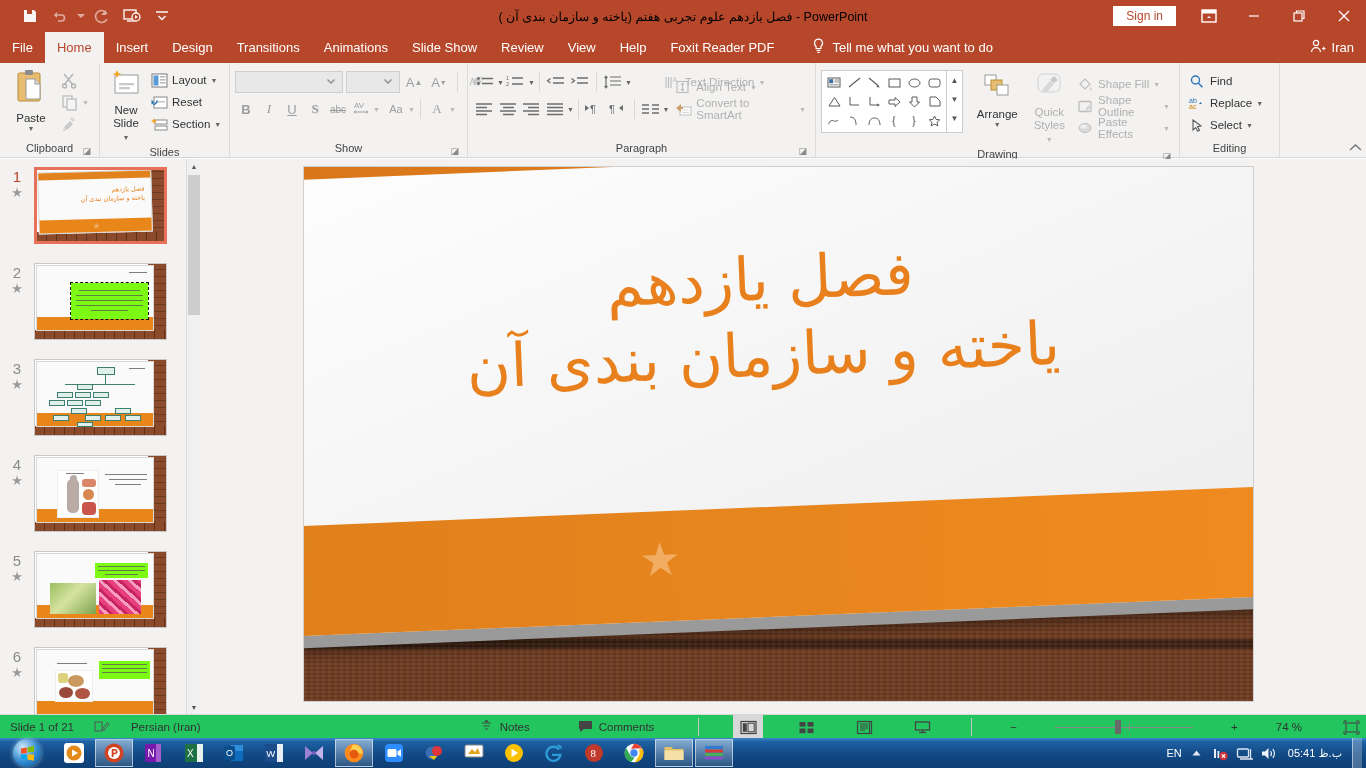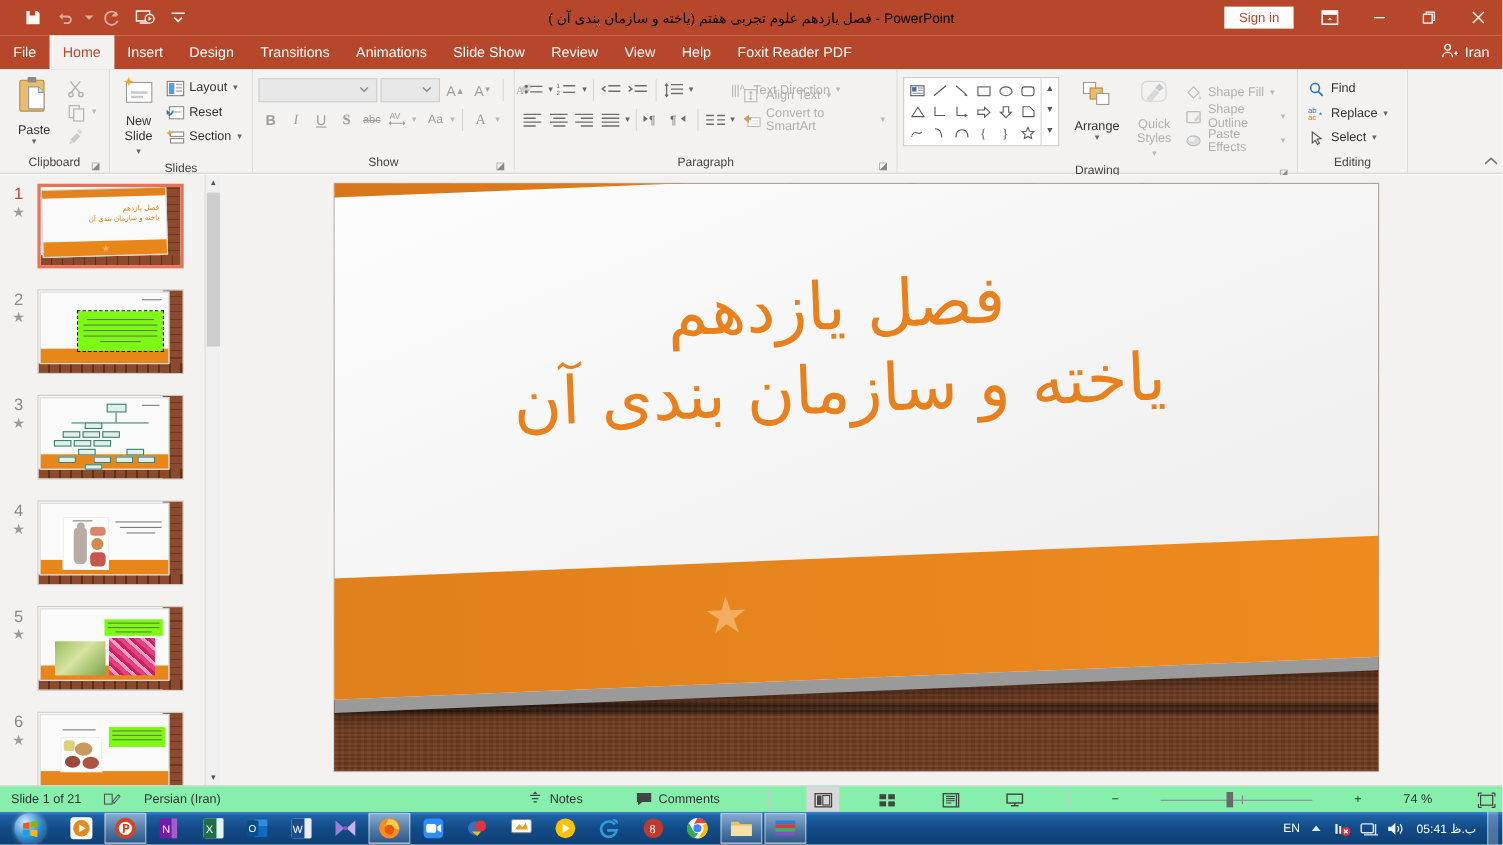--- a/index.html
+++ b/index.html
@@ -216,21 +216,21 @@
   .slide-title {
     position: absolute; left: 0; right: 40px; top: 120px;
     text-align: center; direction: rtl;
     color: #e8811d; font-size: 60px; line-height: 76px;
     font-family: "DejaVu Sans", sans-serif; font-weight: 400;
   }
 
   
   .statusbar {
     position: absolute; left: 0; top: 714px; width: 1366px; height: 24px;
-    background: #86efac; border-top: 1px solid #d6d6d6;
+    background: #22c55e; border-top: 1px solid #d6d6d6;
     display: flex; align-items: center; font-size: 11.5px; color: #333;
   }
   .sb-item { display: flex; align-items: center; gap: 6px; padding: 0 10px; height: 24px; }
   .sb-right { position: absolute; right: 0; top: 0; height: 24px; display: flex; align-items: center; gap: 28px; }
   .viewbtn {
     width: 30px; height: 24px; display: flex; align-items: center; justify-content: center; color: #444;
   }
   .viewbtn.active { background: #d8d8d8; }
   .zoomtrack { position: relative; width: 150px; height: 24px; display: flex; align-items: center; }
   .zoomline { position: absolute; left: 6px; right: 6px; height: 1px; background: #8a8a8a; }
@@ -356,20 +356,28 @@
     <div class="tab active">Home</div>
     <div class="tab">Insert</div>
     <div class="tab">Design</div>
     <div class="tab">Transitions</div>
     <div class="tab">Animations</div>
     <div class="tab">Slide Show</div>
     <div class="tab">Review</div>
     <div class="tab">View</div>
     <div class="tab">Help</div>
     <div class="tab">Foxit Reader PDF</div>
+    <div class="tellme">
+      <span>
+        <svg width="13" height="16" viewBox="0 0 13 16">
+            <path fill="none" stroke="#fff" stroke-width="1.2" d="M6.5 1.2a4 4 0 0 0-2.4 7.2v2.1h4.8V8.4A4 4 0 0 0 6.5 1.2zM4.6 12.4h3.8M5.3 14.3h2.4"></path>
+          </svg>
+      </span>
+      <span>Tell me what you want to do</span>
+    </div>
     <div class="share">
       <span>
         <svg width="16" height="14" viewBox="0 0 16 14">
             <circle cx="6" cy="4" r="2.6" fill="none" stroke="#fff" stroke-width="1.2"></circle>
             <path fill="none" stroke="#fff" stroke-width="1.2" d="M1.6 13c0-2.6 2-4.4 4.4-4.4s4.4 1.8 4.4 4.4"></path>
             <path stroke="#fff" stroke-width="1.2" d="M12 9.5h3.5M13.75 7.8v3.4"></path>
           </svg>
       </span>
       <span>Iran</span>
     </div>

